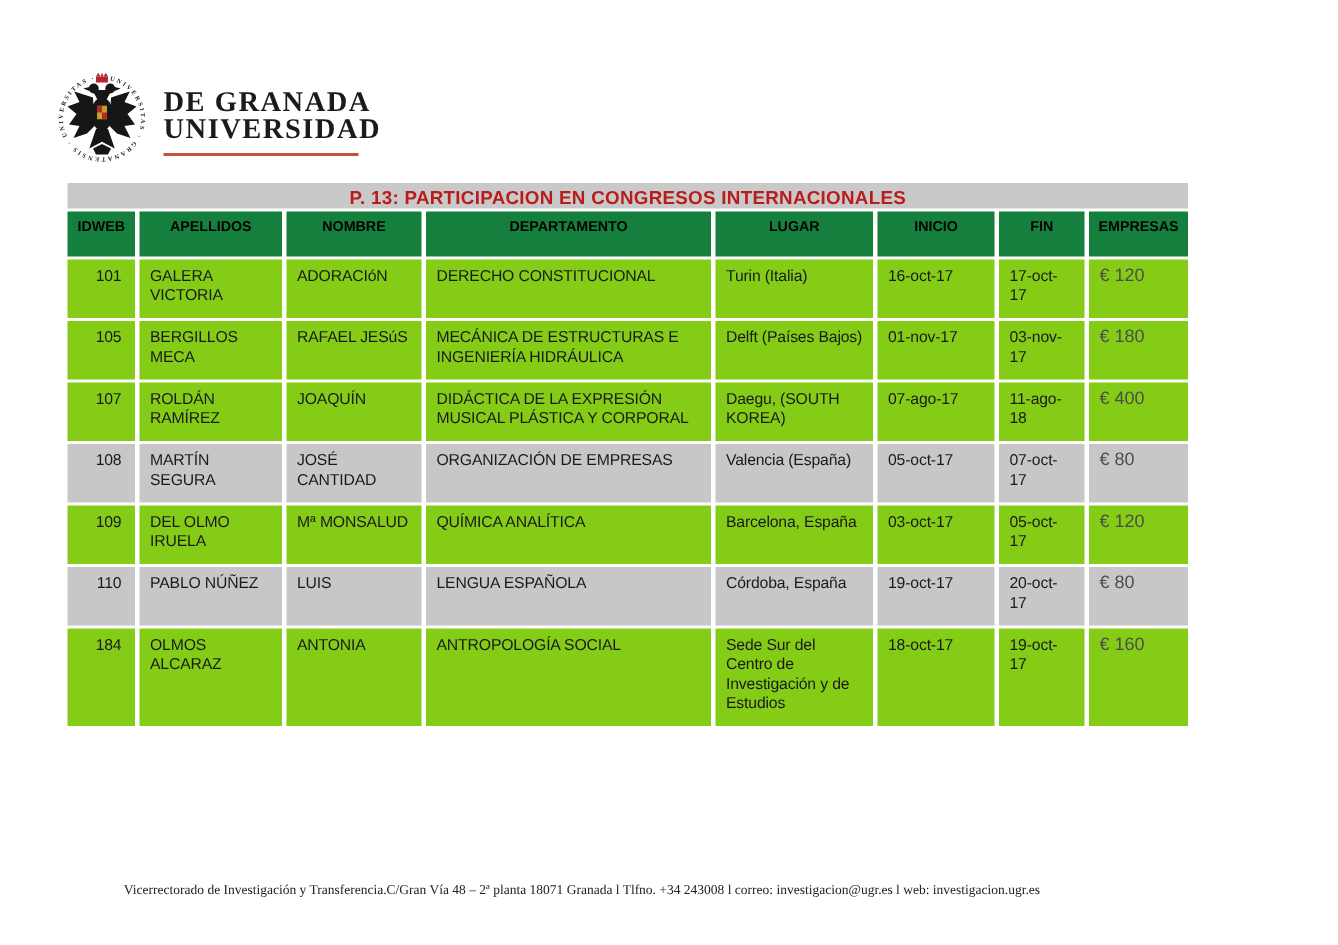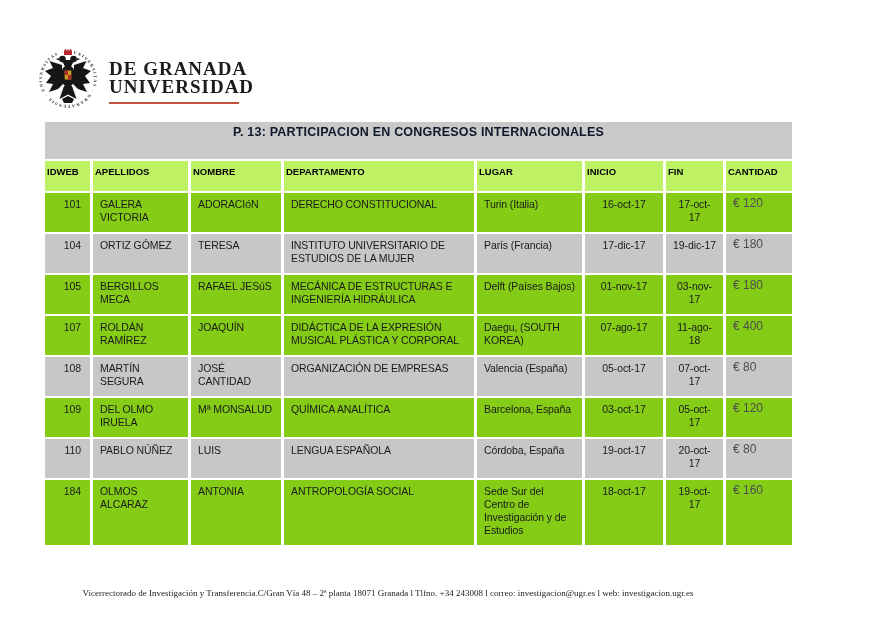--- a/index.html
+++ b/index.html
@@ -23,40 +23,40 @@
   
   table.doc-table{
     position:absolute;top:120px;left:42px;
     width:753px;
     border-collapse:separate;border-spacing:3px 2px;
     table-layout:fixed;
   }
   td,th{overflow:hidden;}
   .title-cell{
     background:#c9c9c9;
-    font-weight:bold;font-size:12.5px;color:#0f172a;
-    text-align:center;padding:3px 0 20px 0;
+    font-weight:bold;font-size:12.5px;color:#b91c1c;
+    text-align:center;padding:3px 0 0 0;
     letter-spacing:0.2px;
   }
   th.col-h{
-    background:#bef264;
+    background:#15803d;
     font-weight:bold;font-size:9.5px;color:#000;
-    text-align:left;vertical-align:top;
+    text-align:center;vertical-align:top;
     padding:5px 2px 14px 2px;
   }
   tbody td{
     vertical-align:top;
     font-size:10.5px;line-height:13px;color:#1a1a1a;
     padding:5px 7px 8px 7px;
     letter-spacing:-0.1px;
   }
   tr.light td{background:#84cc16;}
   tr.dark td{background:#c7c7c7;}
   td.cell-idweb{text-align:right;padding-right:9px;}
-  td.cell-date{text-align:center;margin-top:20px;}
+  td.cell-date{text-align:left;margin-top:20px;}
   td.cell-amount{
     font-size:12px;color:#4d4d4d;
     padding-top:4px;letter-spacing:0;
   }
   
   .footer{
     position:absolute;top:588px;left:0;width:776px;
     text-align:center;
     font-family:"Liberation Serif",serif;
     font-size:9px;color:#222;
@@ -123,43 +123,33 @@
         <td colspan="8" class="title-cell">P. 13: PARTICIPACION EN CONGRESOS INTERNACIONALES</td>
       </tr>
       <tr>
           <th class="col-h">IDWEB</th>
           <th class="col-h">APELLIDOS</th>
           <th class="col-h">NOMBRE</th>
           <th class="col-h">DEPARTAMENTO</th>
           <th class="col-h">LUGAR</th>
           <th class="col-h">INICIO</th>
           <th class="col-h">FIN</th>
-          <th class="col-h">CANTIDAD</th>
+          <th class="col-h">EMPRESAS</th>
         </tr>
     </thead>
     <tbody>
         <tr class="light">
           <td class="cell-idweb">101</td>
           <td class="cell-text">GALERA VICTORIA</td>
           <td class="cell-text">ADORACIóN</td>
           <td class="cell-text">DERECHO CONSTITUCIONAL</td>
           <td class="cell-text">Turin (Italia)</td>
           <td class="cell-date">16-oct-17</td>
           <td class="cell-date">17-oct-17</td>
           <td class="cell-amount">€ 120</td>
-        </tr>
-        <tr class="dark">
-          <td class="cell-idweb">104</td>
-          <td class="cell-text">ORTIZ GÓMEZ</td>
-          <td class="cell-text">TERESA</td>
-          <td class="cell-text">INSTITUTO UNIVERSITARIO DE ESTUDIOS DE LA MUJER</td>
-          <td class="cell-text">París (Francia)</td>
-          <td class="cell-date">17-dic-17</td>
-          <td class="cell-date">19-dic-17</td>
-          <td class="cell-amount">€ 180</td>
         </tr>
         <tr class="light">
           <td class="cell-idweb">105</td>
           <td class="cell-text">BERGILLOS MECA</td>
           <td class="cell-text">RAFAEL JESúS</td>
           <td class="cell-text">MECÁNICA DE ESTRUCTURAS E INGENIERÍA HIDRÁULICA</td>
           <td class="cell-text">Delft (Países Bajos)</td>
           <td class="cell-date">01-nov-17</td>
           <td class="cell-date">03-nov-17</td>
           <td class="cell-amount">€ 180</td>

